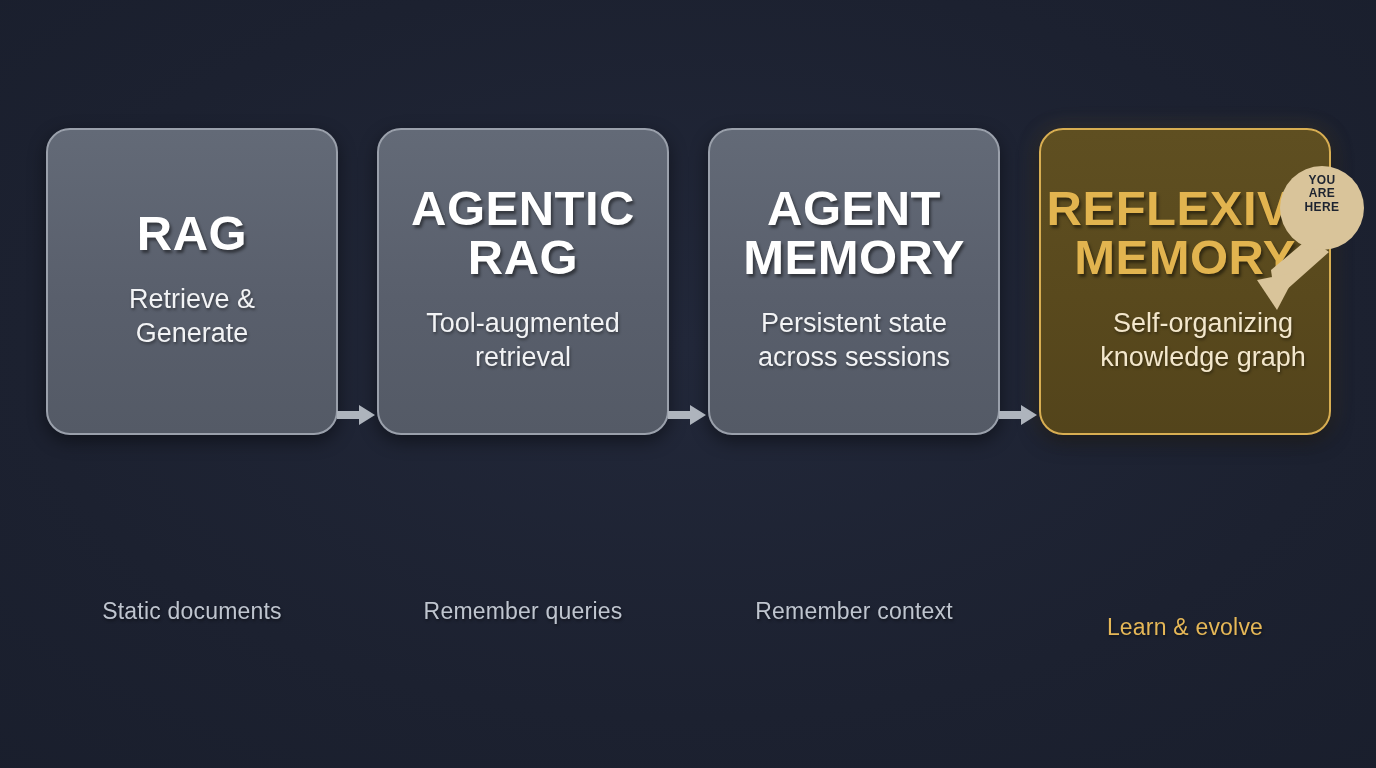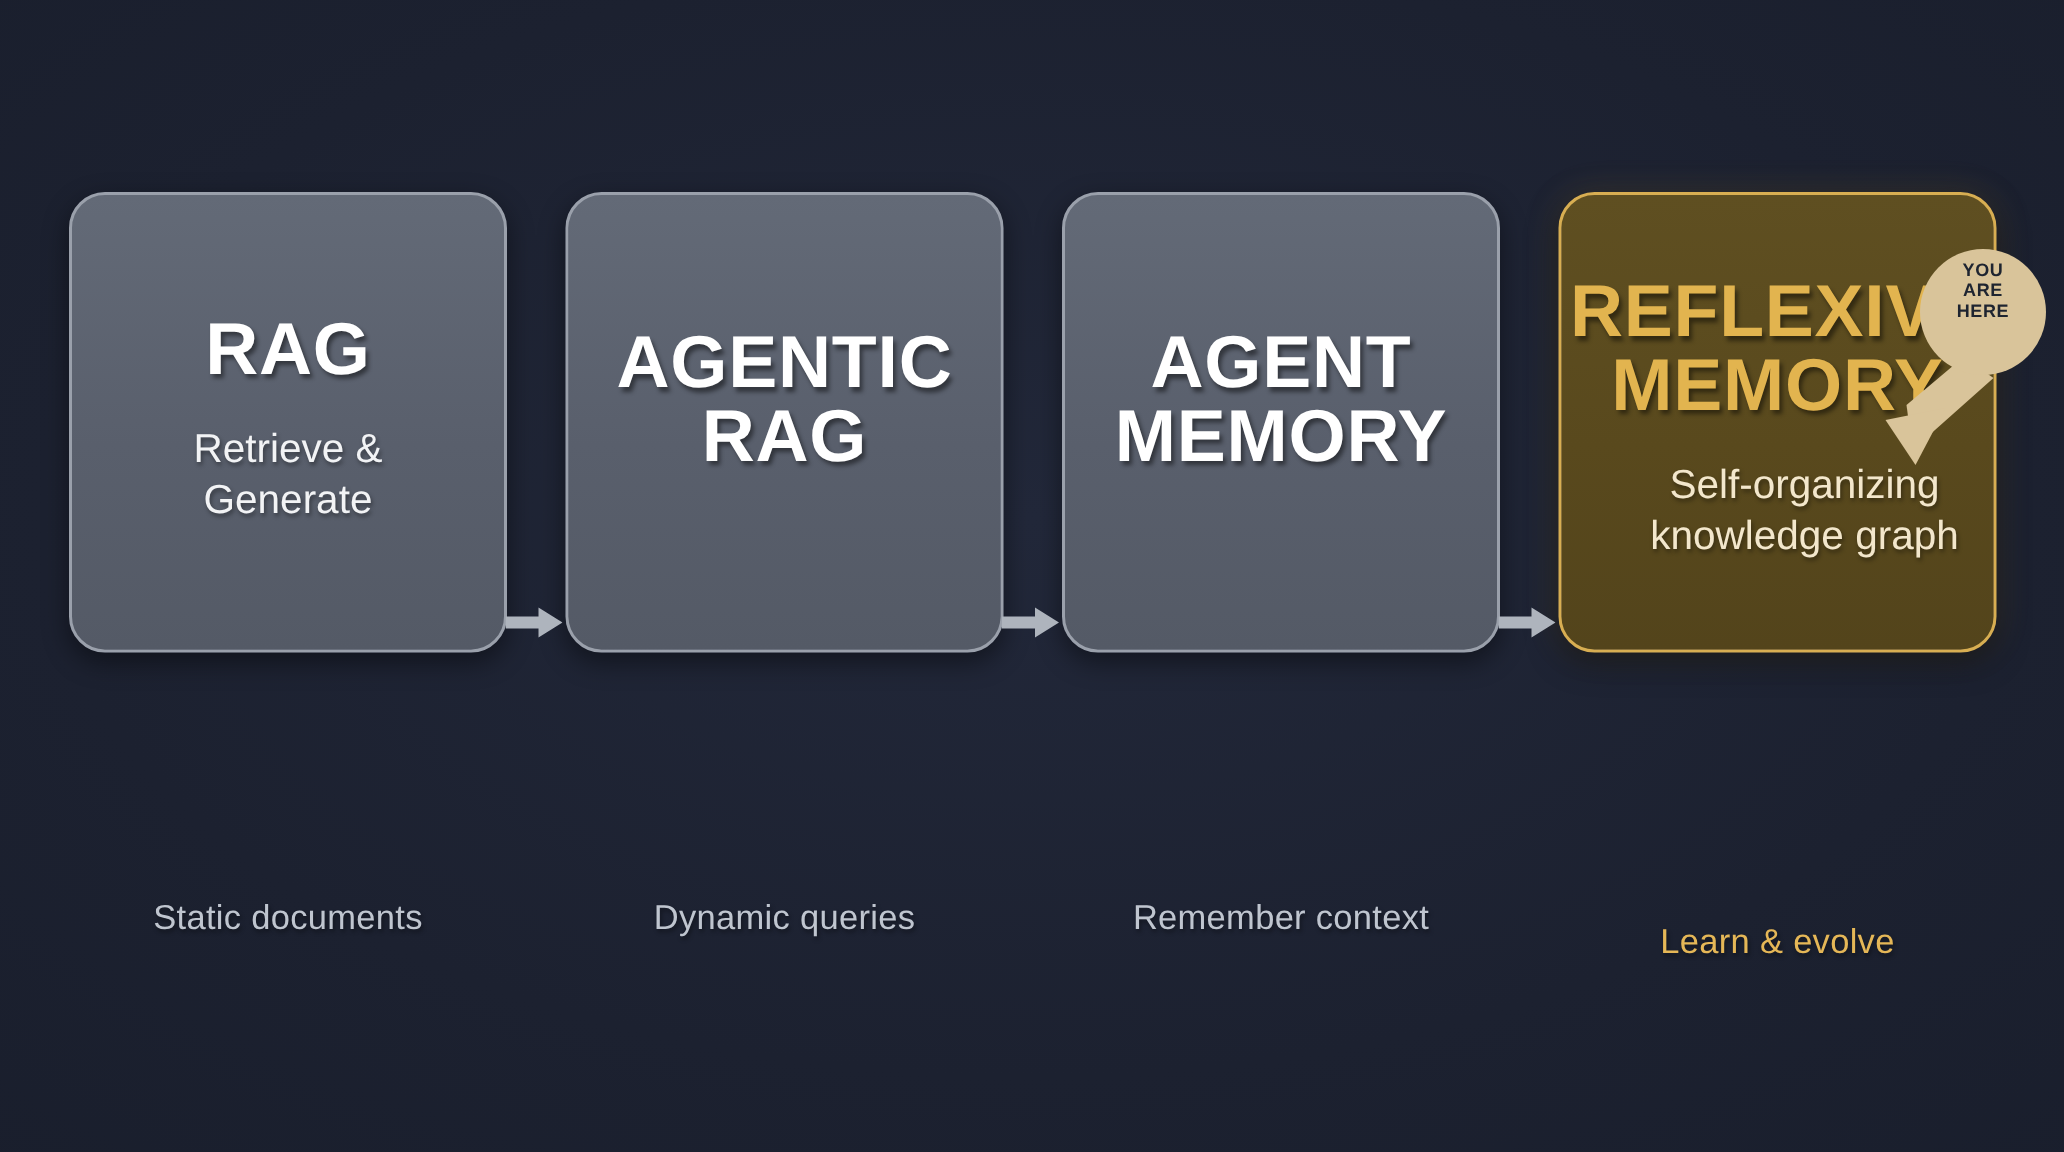--- a/index.html
+++ b/index.html
@@ -191,22 +191,24 @@
           <circle cx="72" cy="18" r="13" fill="#b6bcc6"></circle>
           <circle cx="72" cy="18" r="5.5" fill="#1f2533" stroke="none"></circle>
           <path d="M84 22 l12 6 l6 -6 l8 4 l-10 10 l-14 -6 z"></path>
           <path d="M86 40 l16 4 l8 10 l-9 4 l-8 -8 l-10 -3 z"></path>
         </g>
       </svg>
     </div>
     <div class="box gray">
       <div class="box-title">AGENTIC
 RAG</div>
-    </div>
-    <div class="caption gray-cap">Dynamic queries</div>
+      <div class="box-sub">Tool-augmented
+retrieval</div>
+    </div>
+    <div class="caption gray-cap">Remember queries</div>
   </div>
 
   <div class="stage-col col-2">
     <div class="icon-wrap">
       <svg width="116" height="104" viewBox="0 0 116 104" aria-hidden="true">
         <g fill="#b6bcc6" stroke="#1f2533" stroke-width="4" stroke-linejoin="round" stroke-linecap="round">
           <path d="M58 8 C40 2 22 8 18 22 C6 26 4 42 12 50 C6 60 12 74 24 76
                    C30 86 44 88 52 80 L56 98 L70 86 C86 88 98 76 98 64
                    C108 56 108 40 98 32 C100 18 84 6 70 10 z"></path>
         </g>
@@ -217,20 +219,22 @@
           <path d="M18 52 C28 50 36 56 36 64"></path>
           <path d="M44 56 C56 48 72 50 78 58 C84 66 78 76 68 76 C58 76 52 70 48 74"></path>
           <path d="M94 46 C86 48 82 54 84 62"></path>
           <path d="M32 72 C38 66 44 68 46 72"></path>
         </g>
       </svg>
     </div>
     <div class="box gray">
       <div class="box-title">AGENT
 MEMORY</div>
+      <div class="box-sub">Persistent state
+across sessions</div>
     </div>
     <div class="caption gray-cap">Remember context</div>
   </div>
 
   <div class="stage-col col-3">
     <div class="icon-wrap">
       <svg width="150" height="118" viewBox="0 0 150 118" aria-hidden="true">
         <defs>
           <filter id="goldglow" x="-60%" y="-60%" width="220%" height="220%">
             <feGaussianBlur stdDeviation="6" result="b"></feGaussianBlur>

